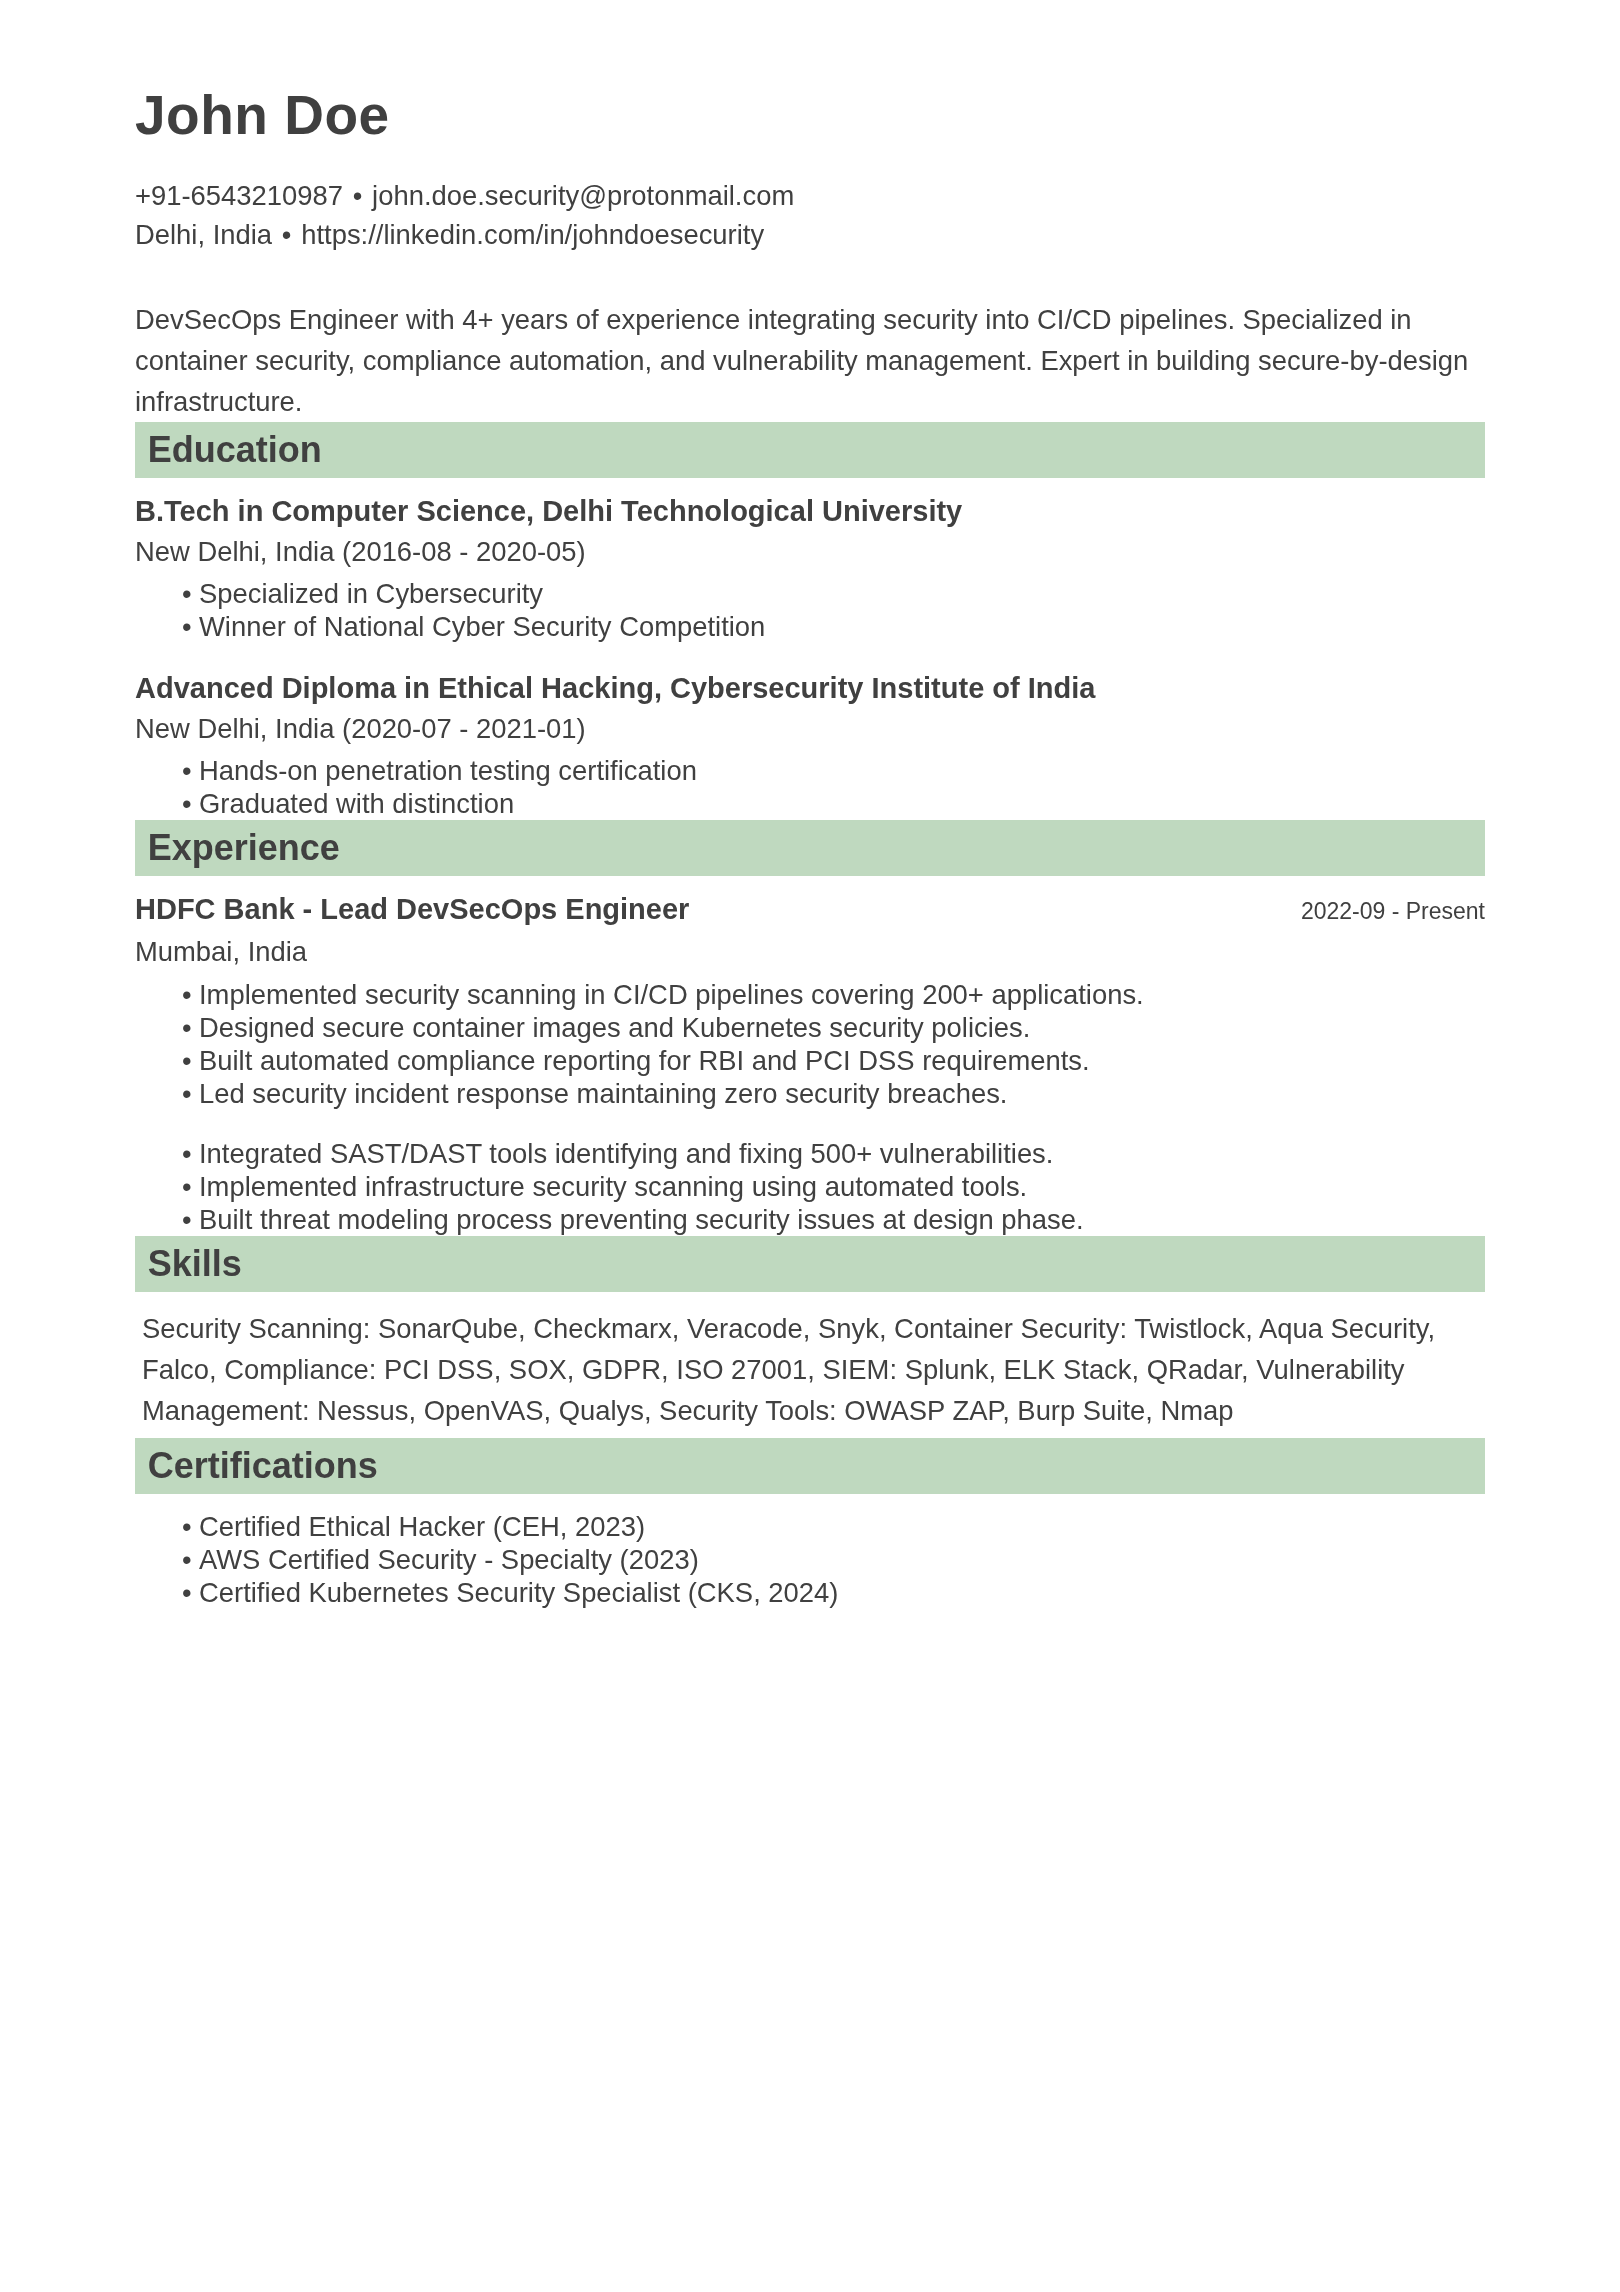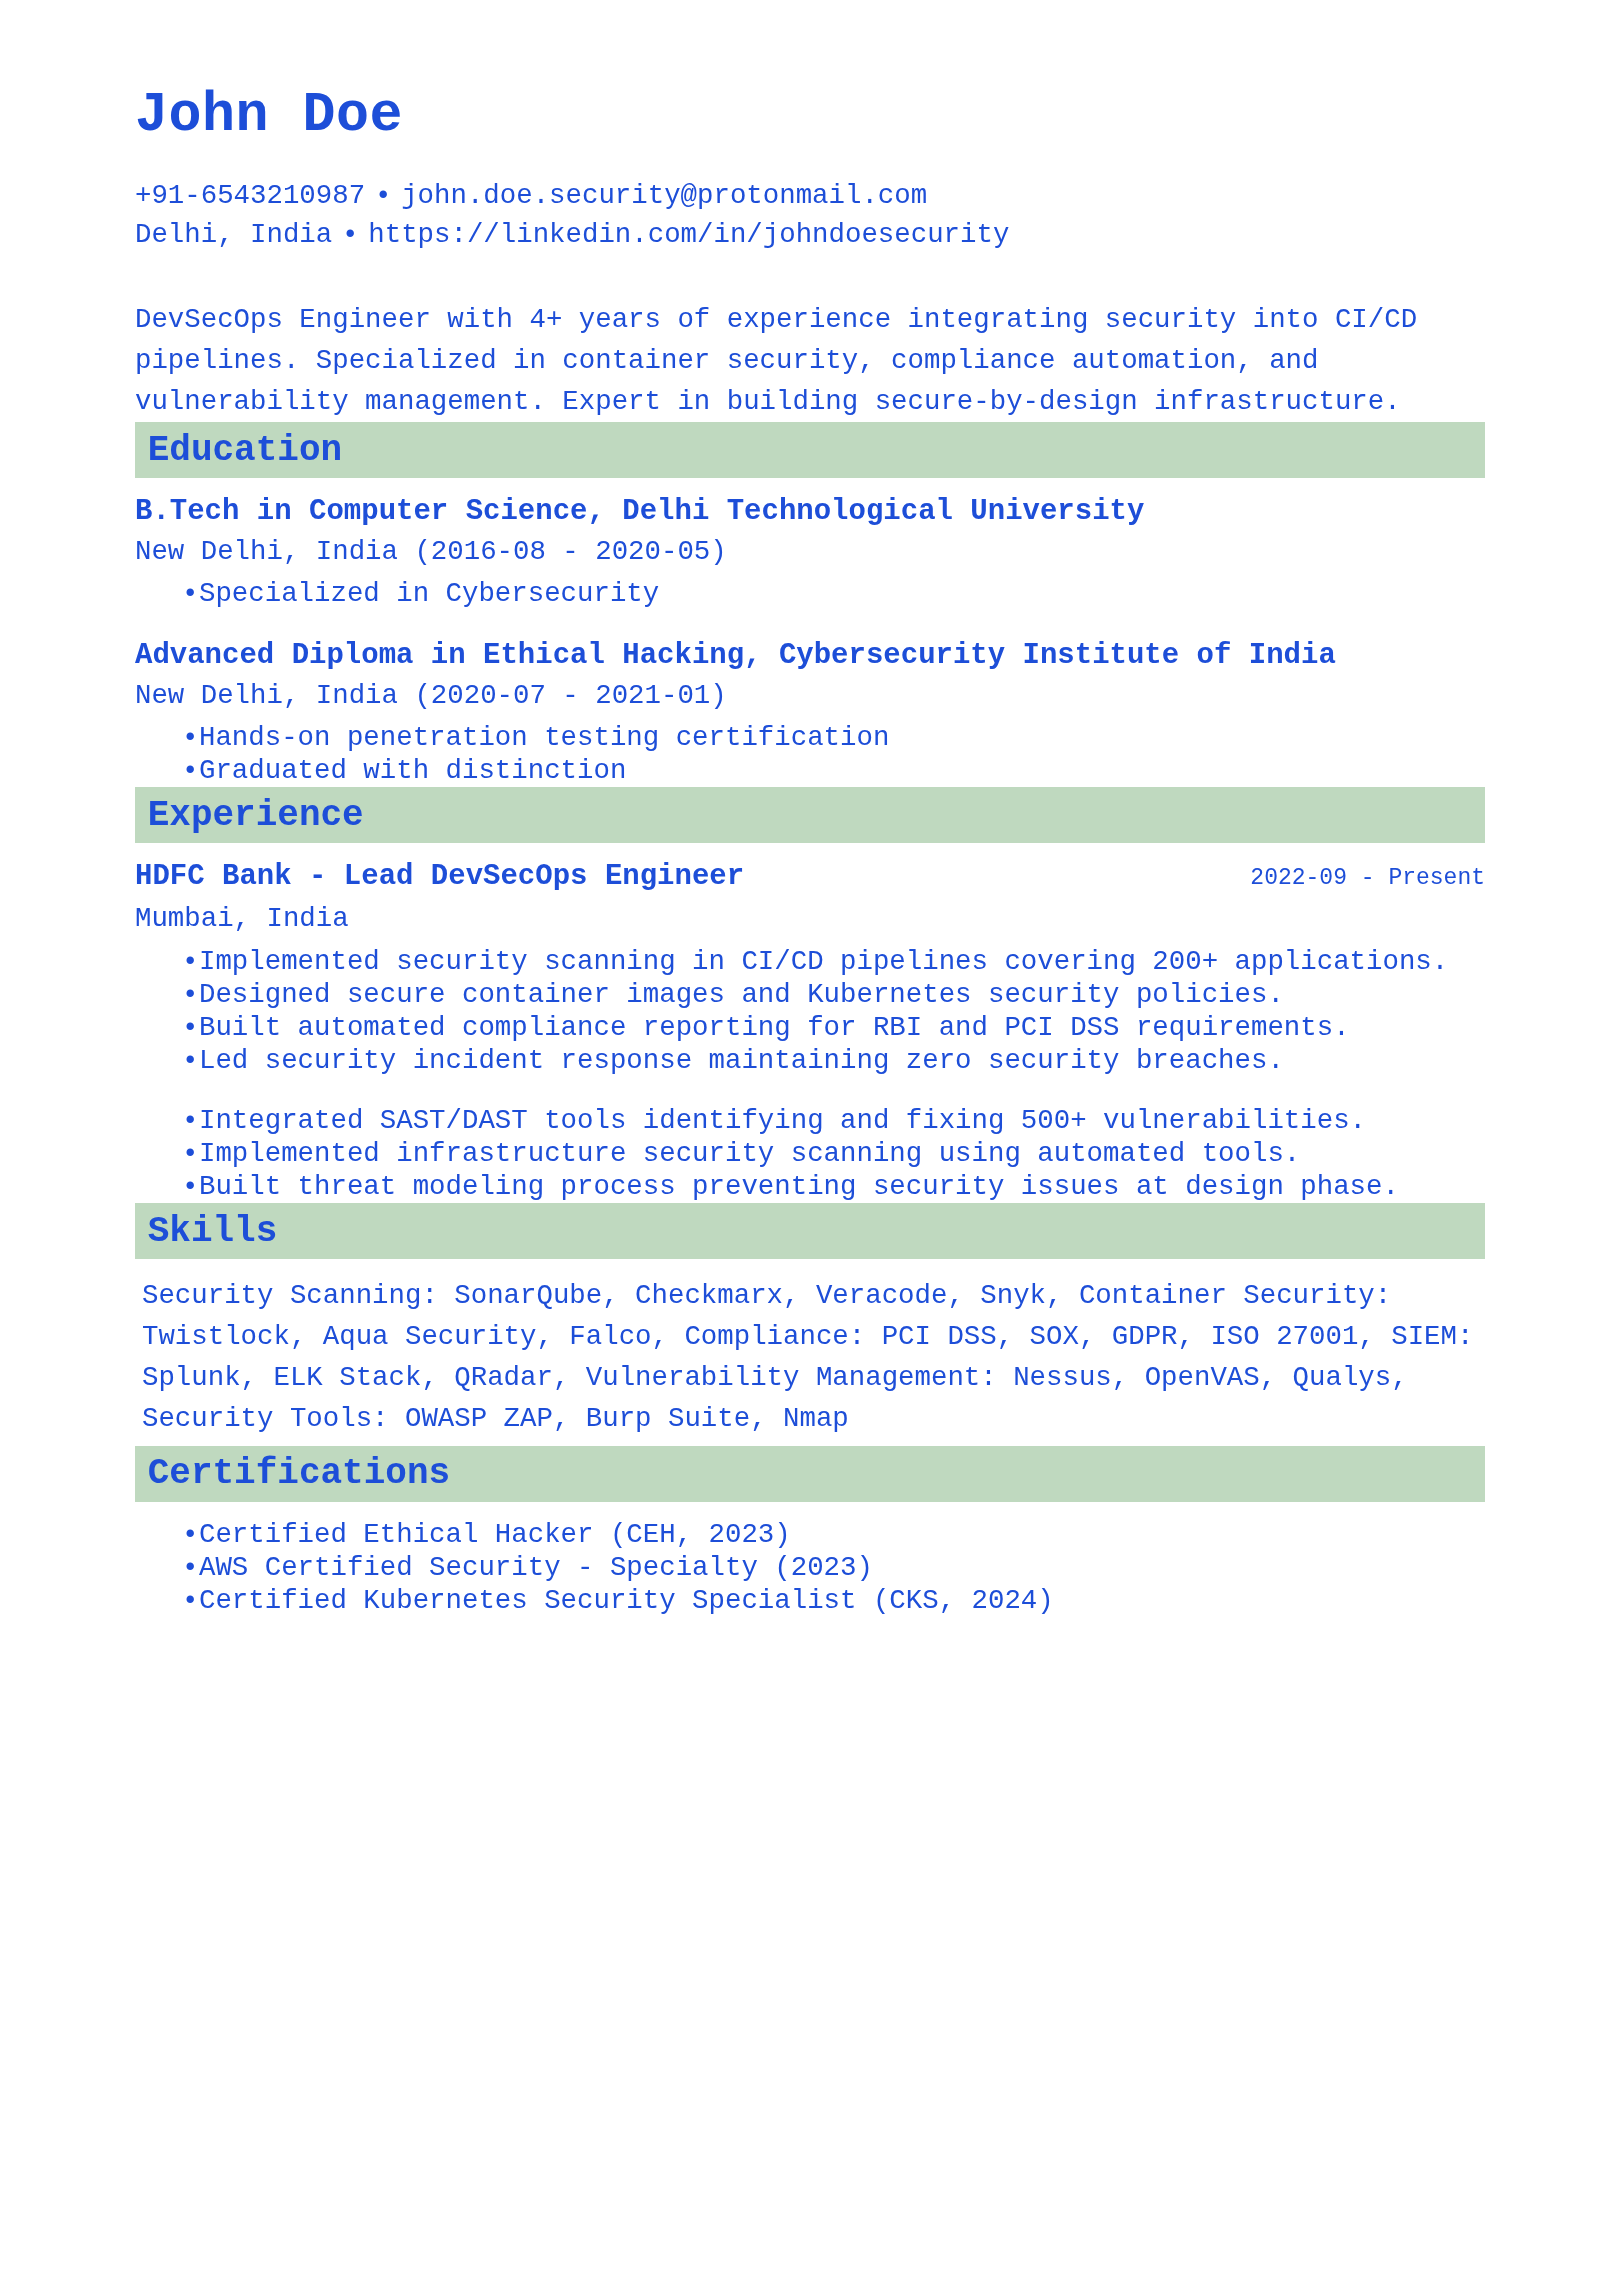--- a/index.html
+++ b/index.html
@@ -7,22 +7,22 @@
     padding: 0;
     background: #ffffff;
   }
   .page {
     position: relative;
     width: 1620px;
     height: 2293px;
     background: #ffffff;
     box-sizing: border-box;
     padding: 88px 135px 0 135px;
-    font-family: Liberation Mono, monospace;
-    color: #1d4ed8;
+    font-family: Liberation Sans, sans-serif;
+    color: #404040;
     overflow: hidden;
   }
   h1.name {
     margin: 0;
     font-size: 55px;
     font-weight: bold;
     line-height: 1.0;
     letter-spacing: 0.5px;
   }
   .contact {
@@ -118,20 +118,21 @@
   <section class="sec sec-education">
     <div class="band" style="background-color: rgb(191, 217, 191);">Education</div>
 
     <div class="entry">
       <div class="title-row">
         <span class="entry-title">B.Tech in Computer Science, Delhi Technological University</span>
       </div>
       <div class="entry-meta">New Delhi, India (2016-08 - 2020-05)</div>
       <ul class="bullets">
         <li>Specialized in Cybersecurity</li>
+        <li>Winner of National Cyber Security Competition</li>
       </ul>
     </div>
 
     <div class="entry">
       <div class="title-row">
         <span class="entry-title">Advanced Diploma in Ethical Hacking, Cybersecurity Institute of India</span>
       </div>
       <div class="entry-meta">New Delhi, India (2020-07 - 2021-01)</div>
       <ul class="bullets">
         <li>Hands-on penetration testing certification</li>

